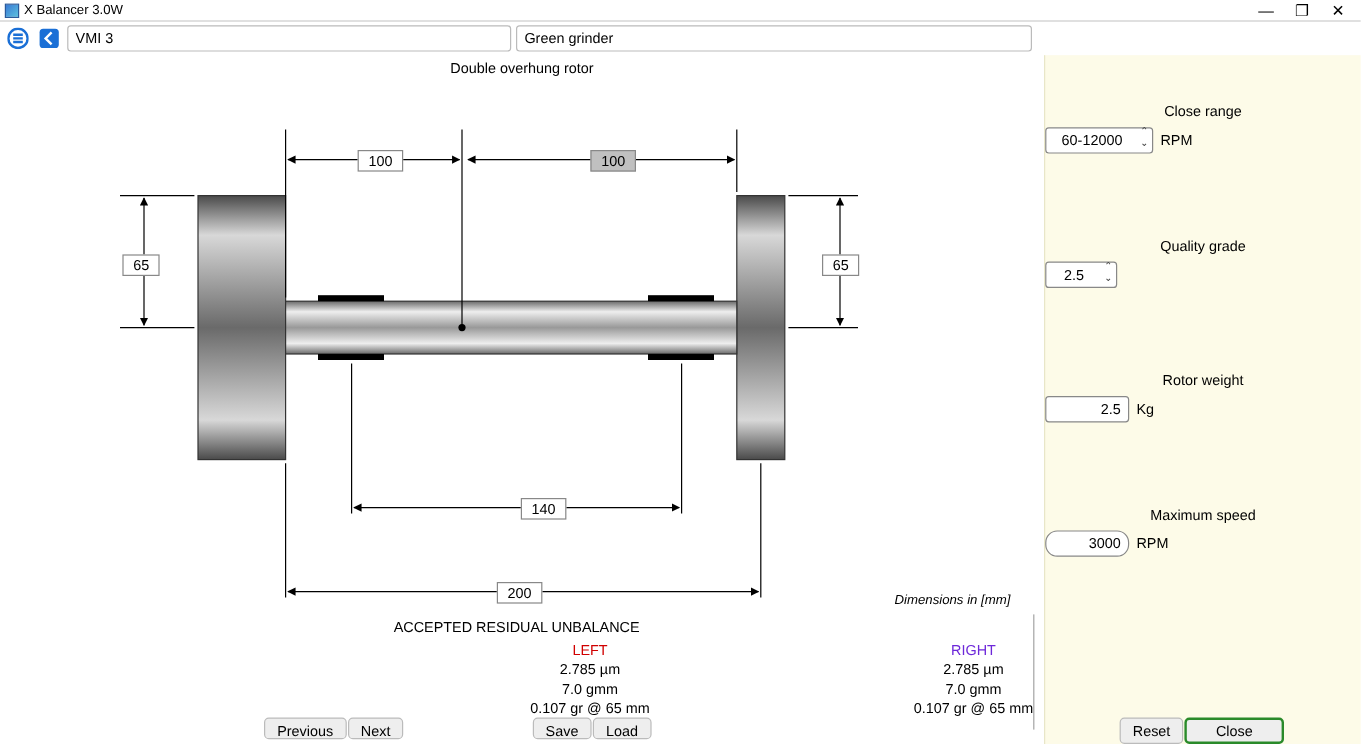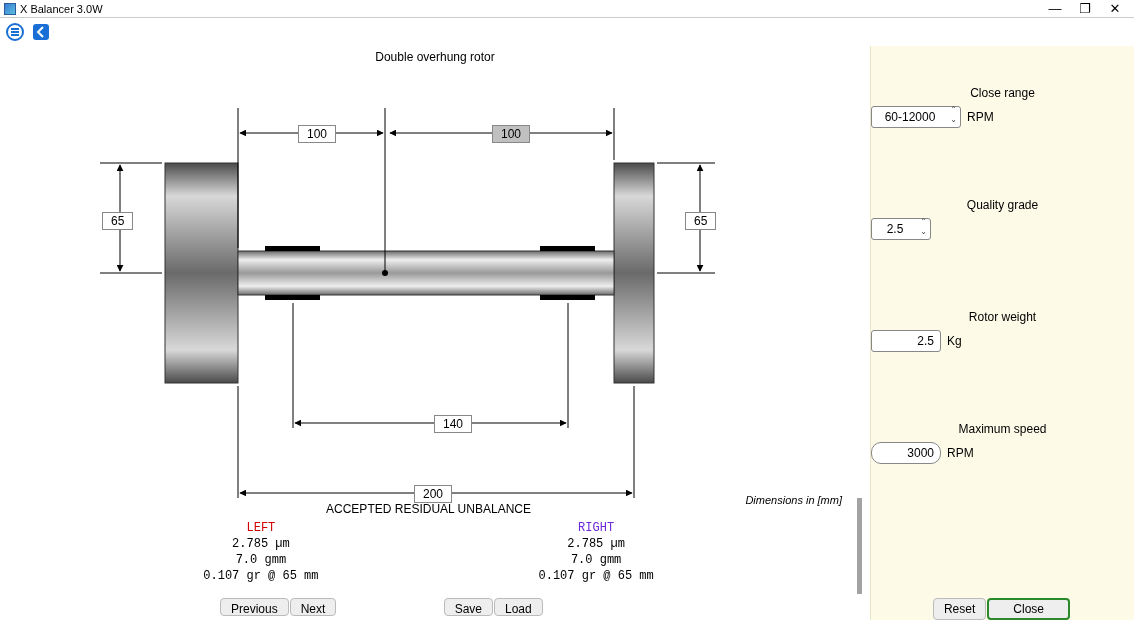--- a/index.html
+++ b/index.html
@@ -24,24 +24,24 @@
   .dim-label { position:absolute; background:#fff; border:1px solid #888; padding:1px 8px; font-size:12px; }
   .dim-label.shaded { background:#c0c0c0; }
   .right-group { text-align:center; margin-bottom: 70px; margin-top: 30px; }
   .right-group .lbl { font-size:12px; margin-bottom: 6px; }
   .right-group .row { display:flex; justify-content:flex-start; align-items:center; gap:6px; }
   .num-input { width: 90px; height: 22px; border:1px solid #888; border-radius:3px; padding: 0 18px 0 6px; font-size:12px; text-align:center; background:#fff; position:relative; }
   .spin-wrap { position:relative; display:inline-block; }
   .spin-wrap::after { content:"⌃\A⌄"; white-space:pre; position:absolute; right:4px; top:-1px; font-size:8px; line-height:10px; color:#444; pointer-events:none; }
   .unit { font-size:12px; }
   .dims-note { position:absolute; right: 28px; top: 448px; font-style: italic; font-size: 11px; }
-  .footer { position:absolute; left:0; right:8px; top: 452px; border-right: 5px solid #a3a3a3; padding-bottom: 10px; }
+  .footer { position:absolute; left:0; right:8px; top: 466px; border-right: 1px solid #a3a3a3; padding-bottom: 10px; }
   .footer-scroll { position:relative; }
   .aru-title { text-align:center; font-size:12px; padding: 4px 0; }
-  .aru-cols { display:flex; justify-content:center; gap: 220px; font-family: Liberation Mono, monospace; }
+  .aru-cols { display:flex; justify-content:flex-end; gap: 220px; }
   .aru-col { text-align:center; font-size:12px; line-height: 16px; }
   .aru-col .hdr { font-weight:normal; }
   .aru-col.left .hdr { color:#d00000; }
   .aru-col.right .hdr { color:#6d28d9; }
   .btn-row { position:absolute; left:0; right:0; bottom:4px; display:flex; padding: 0 220px; }
   .btn-row .grp { display:flex; gap:1px; }
   .btn-row .grp.center { margin:0 auto; }
   .btn-row .grp.rightg { margin-left:auto; }
   button.btn { background:#eee; border:1px solid #bbb; border-radius:4px; padding: 3px 10px; font-size:12px; cursor:pointer; }
   button.btn.focus { border:2px solid #2a8a2a; padding:2px 24px; }
@@ -65,20 +65,22 @@
       <line x1="5" y1="9" x2="13" y2="9" stroke="#1a6fd6" stroke-width="2"></line>
       <line x1="5" y1="12" x2="13" y2="12" stroke="#1a6fd6" stroke-width="2"></line>
     </svg>
   </button>
   <button class="icon-btn back-btn">
     <svg width="18" height="18" viewBox="0 0 18 18">
       <rect x="1" y="1" width="16" height="16" rx="3" fill="#1a6fd6"></rect>
       <polyline points="11,4 6,9 11,14" fill="none" stroke="#fff" stroke-width="2"></polyline>
     </svg>
   </button>
+  <input class="tb-field tb1" value="VMI 3" style="">
+  <input class="tb-field tb2" value="Green grinder" style="">
 </div>
 
 <div class="main">
   <div class="left-pane">
     <div class="diagram-title">Double overhung rotor</div>
 
     <div class="diagram-wrap">
       <svg width="870" height="440" viewBox="0 0 870 440">
         <defs>
           <linearGradient id="cylH" x1="0" y1="0" x2="0" y2="1">

